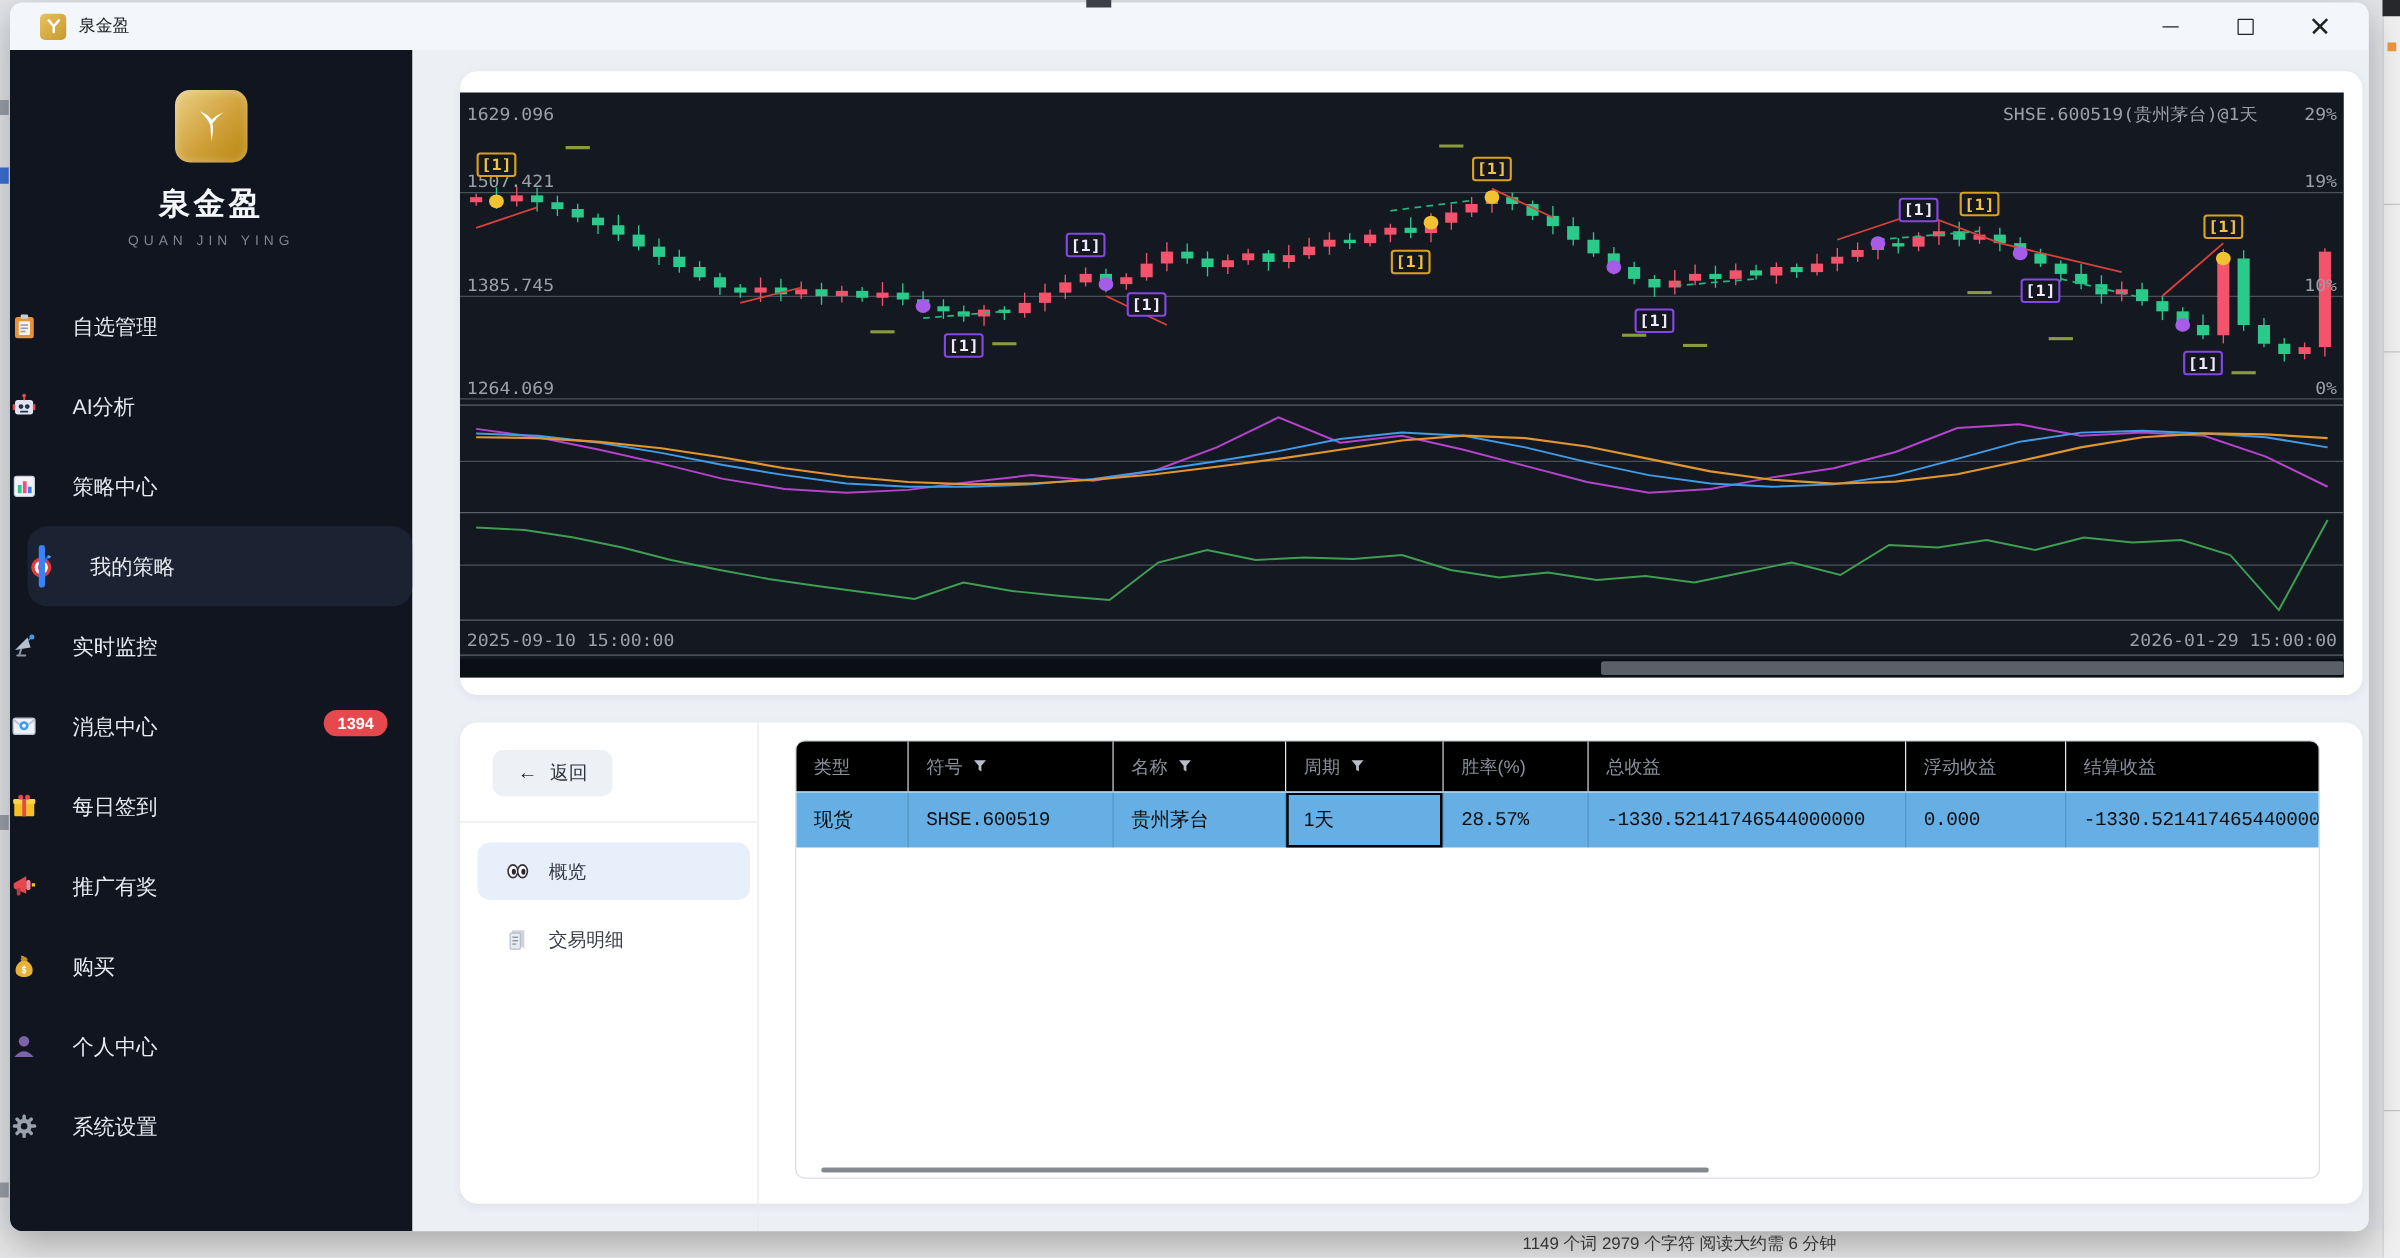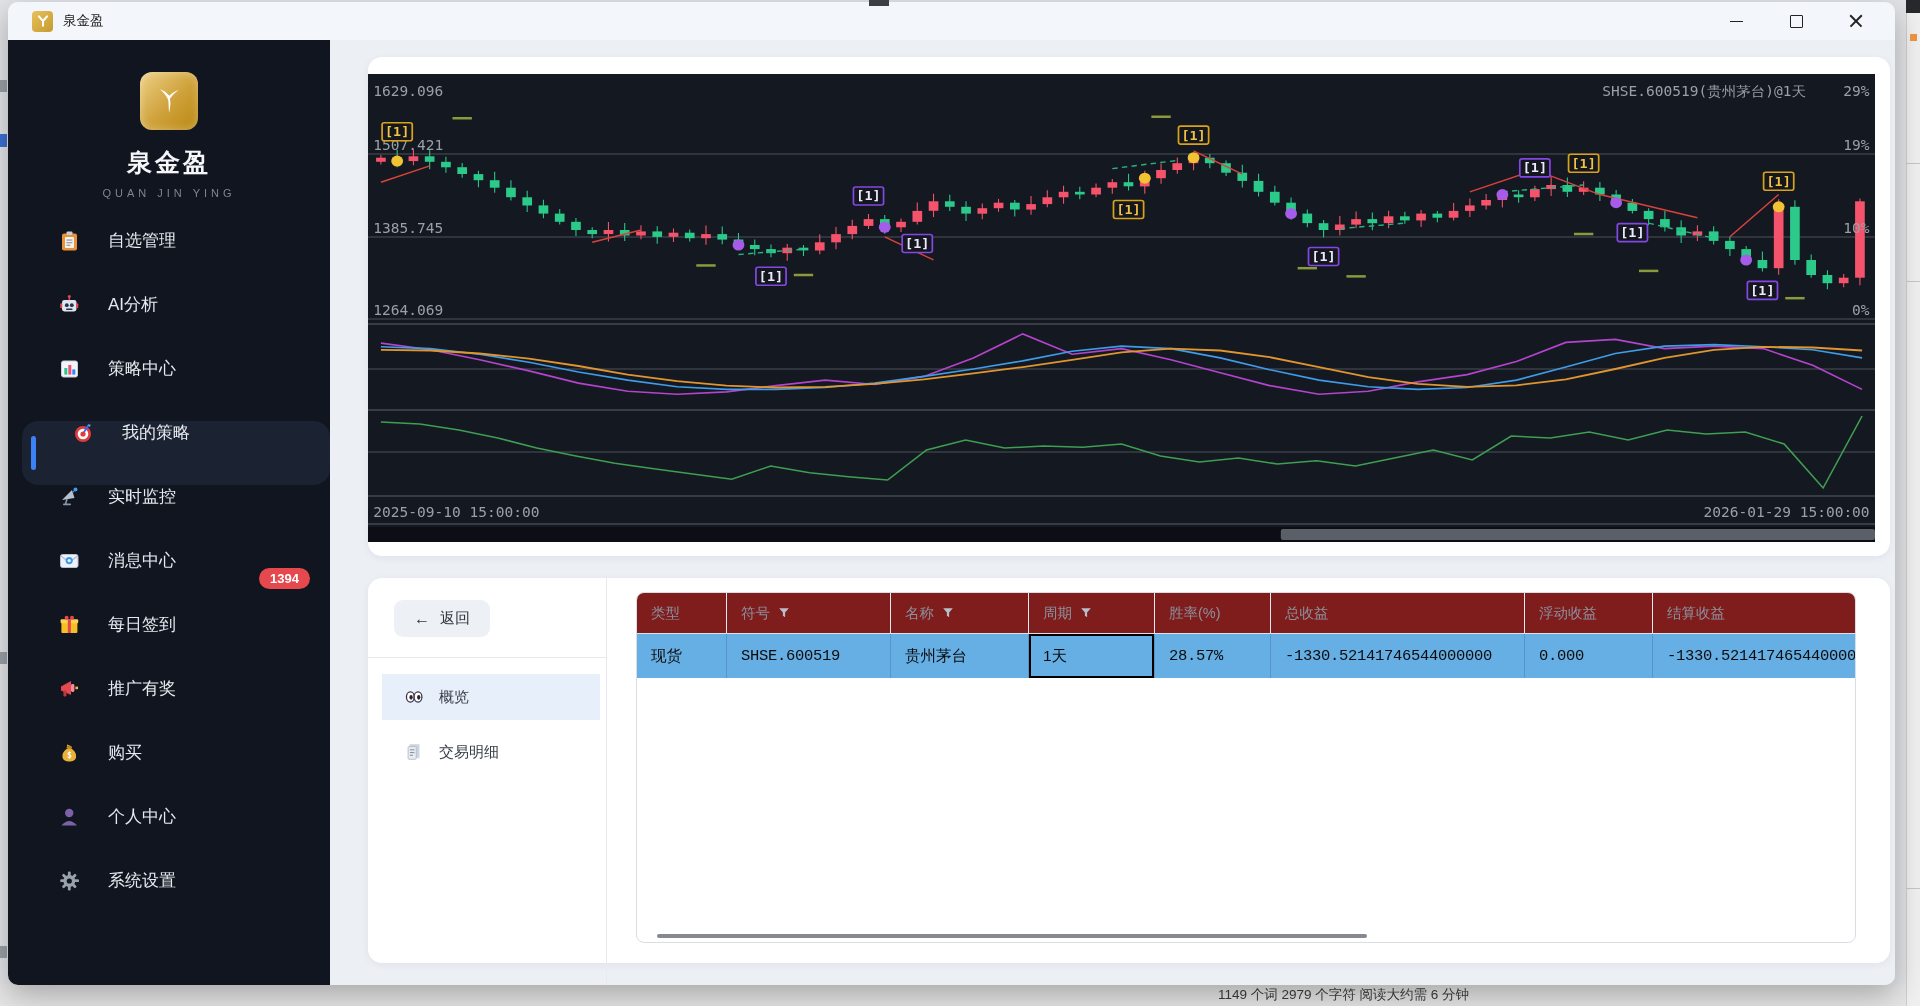--- a/index.html
+++ b/index.html
@@ -34,21 +34,21 @@
   .app-body{flex:1;display:flex;min-height:0;}
   
   .sidebar{width:322px;flex:0 0 322px;background:#10151f;position:relative;}
   .logo-wrap{padding-top:32px;text-align:center;}
   .logo-badge{width:58px;height:58px;border-radius:12px;margin:0 auto;
     background:linear-gradient(135deg,#ecd086 0%,#cfa13a 55%,#b9860f 100%);
     display:flex;align-items:center;justify-content:center;box-shadow:inset 0 0 8px rgba(255,255,255,.35);}
   .logo-title{margin-top:16px;font-size:25px;font-weight:bold;color:#f4f6f9;letter-spacing:3px;}
   .logo-sub{margin-top:8px;font-size:11px;color:#7d8594;letter-spacing:4px;}
   .menu{margin-top:30px;}
-  .menu-item{height:64px;display:flex;padding-left:50px;gap:26px;
+  .menu-item{height:64px;display:flex;align-items:center;gap:26px;
     font-size:17px;color:#e6e9ef;position:relative;cursor:default;}
   .menu-item .mi-icon{width:24px;height:24px;flex:0 0 24px;}
   .menu-item.active{background:#1b2231;border-radius:16px;margin-left:14px;}
   .menu-item.active::before{content:"";position:absolute;left:9px;top:15px;width:5px;height:34px;border-radius:3px;background:#3b82f6;}
   .badge{position:absolute;right:20px;top:19px;background:#e5484d;color:#fff;font-size:13px;font-weight:bold;
     padding:4px 11px;border-radius:999px;line-height:1;}
   
   .main{flex:1;background:#eceff4;position:relative;min-width:0;}
   .chart-card{position:absolute;left:38px;top:17px;right:5px;height:499px;background:#ffffff;
     border-radius:14px;box-shadow:0 2px 8px rgba(30,40,60,.06);display:flex;}
@@ -61,29 +61,29 @@
   .chart-box svg{display:block;width:100%;height:100%;}
   .bottom-card{position:absolute;left:38px;top:538px;right:5px;height:385px;background:#ffffff;
     border-radius:14px;box-shadow:0 2px 8px rgba(30,40,60,.06);}
   .subnav{position:absolute;left:0;top:0;width:238px;height:100%;border-right:1px solid #e8eaee;padding-top:22px;}
   .back-btn{display:inline-flex;align-items:center;gap:10px;margin-left:26px;padding:9px 20px;background:#edf0f5;
     border-radius:9px;font-size:15px;color:#2f333b;cursor:default;}
   .back-arrow{font-size:16px;line-height:1;}
   .subnav-divider{margin-top:20px;border-top:1px solid #e8eaee;}
   .nav-list{margin-top:16px;padding-left:14px;}
   .nav-item{height:46px;width:196px;display:flex;align-items:center;gap:15px;padding-left:22px;
-    font-size:15px;color:#383d47;border-radius:0;margin-bottom:9px;cursor:default;}
+    font-size:15px;color:#383d47;border-radius:10px;margin-bottom:9px;cursor:default;}
   .nav-item.active{background:#e7effb;}
   .nav-item .nv-icon{width:20px;height:20px;flex:0 0 20px;}
   
   .table-wrap{position:absolute;left:268px;top:14px;right:34px;bottom:22px;}
   .table-box{height:100%;border:1px solid #d9dde4;border-radius:8px;position:relative;overflow:hidden;background:#fff;}
   .t-row{display:flex;width:100%;}
   .t-head{height:40px;border-bottom:1px solid #dde1e8;}
-  .t-head .t-cell{color:#8b919c;font-size:14.5px;background:#7f1d1d;border-right:1px solid #e6e9ef;}
+  .t-head .t-cell{color:#8b919c;font-size:14.5px;background:#000000;border-right:1px solid #e6e9ef;}
   .t-data{height:44px;background:#66afe5;}
   .t-data .t-cell{color:#0c0c0c;font-size:15.5px;border-right:1px solid rgba(0,0,0,.14);}
   .t-cell{display:flex;align-items:center;gap:8px;padding-left:14px;box-sizing:border-box;
     white-space:nowrap;overflow:hidden;flex:0 0 auto;}
   .c0{width:90px;}.c1{width:164px;}.c2{width:138px;}.c3{width:126px;}.c4{width:116px;}
   .c5{width:254px;}.c6{width:128px;}.c7{flex:1 1 auto;border-right:none !important;}
   .mono{font-family:Liberation Mono, monospace;letter-spacing:-0.3px;}
   .cell-selected{box-shadow:inset 0 0 0 2px #000;}
   .table-scrollbar{position:absolute;left:20px;bottom:4px;width:710px;height:4px;border-radius:2px;background:#85898f;}
 </style>

